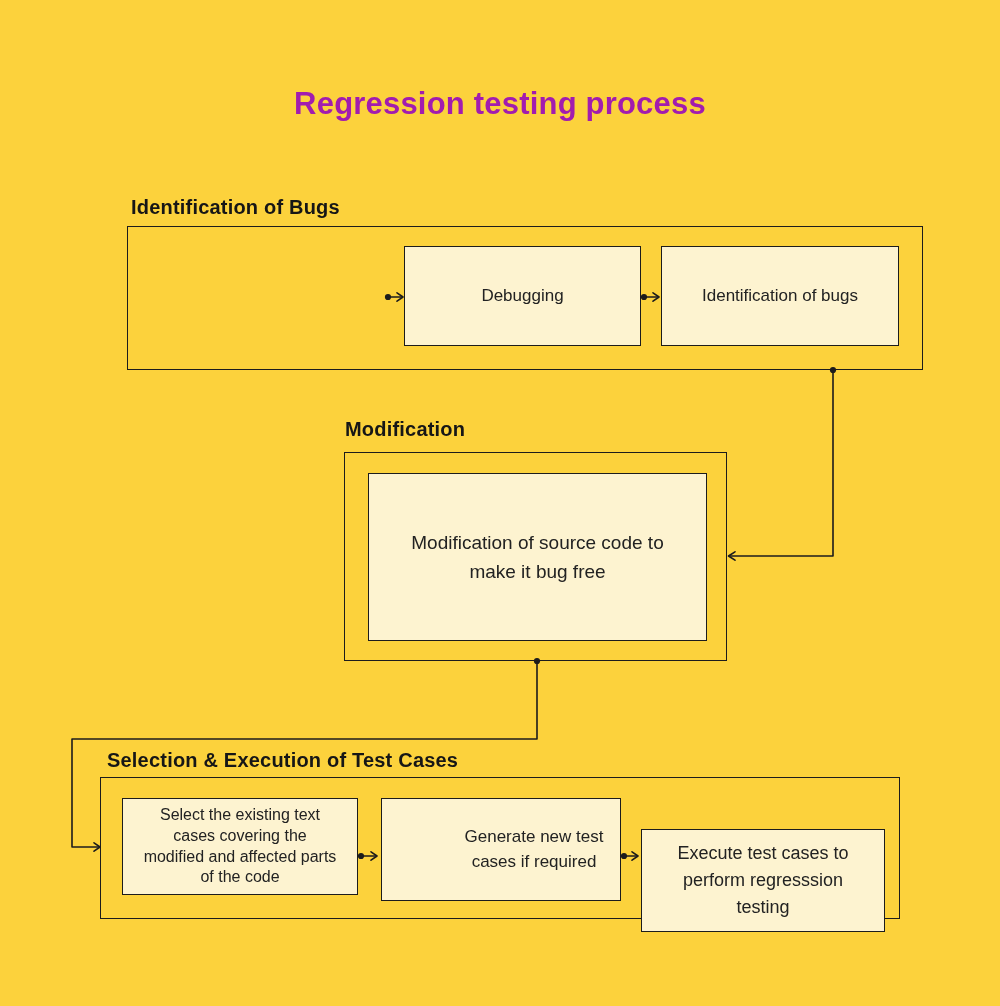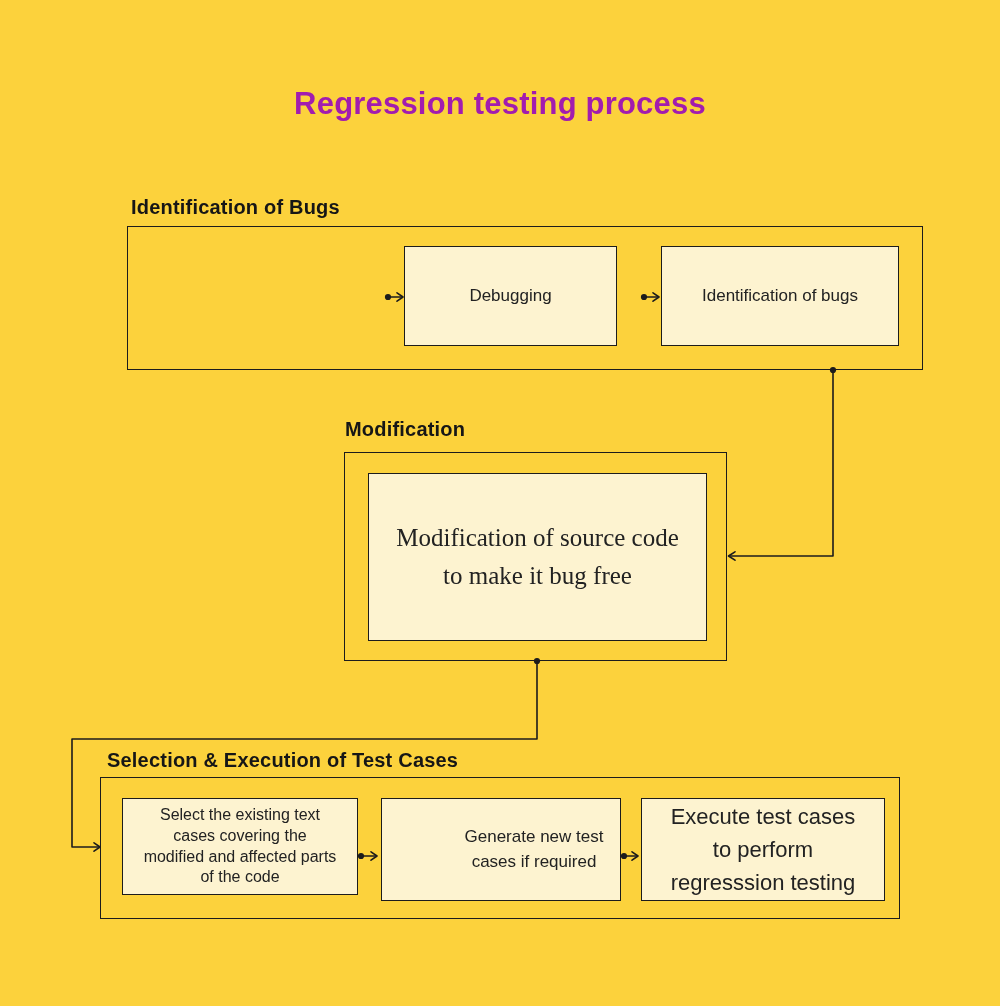--- a/index.html
+++ b/index.html
@@ -23,40 +23,40 @@
   .fbox{
     position:absolute;background:var(--boxfill,#FDF3D0);
     border:1.4px solid #1c1c1c;box-sizing:border-box;
     display:flex;align-items:center;justify-content:center;
     text-align:center;color:var(--txt,#222222);
   }
   .fbox span{display:inline-block;}
   
   .s1box{font-size:17px;line-height:1.5;}
   .s1b3 span{max-width:160px;}
-  .s2box{font-size:25px;line-height:1.53;font-family:Liberation Serif, serif;}
+  .s2box{font-size:19px;line-height:1.53;}
   .s2b1 span{max-width:300px;}
   .s3b1{font-size:16px;line-height:1.3;}
   .s3b1 span{max-width:198px;}
   .s3b2{font-size:17px;line-height:1.47;}
   .s3b2 span{max-width:172px;}
-  .s3b3{font-size:22px;line-height:1.5;}
+  .s3b3{font-size:18px;line-height:1.5;margin-top:31px;}
   .s3b3 span{max-width:192px;}
   #connector-layer{position:absolute;left:0;top:0;pointer-events:none;}
 </style>
 </head>
 <body>
 
 <div id="canvas" style="--bg: #FCD23C; --boxfill: #FDF3D0; --txt: #222222;">
 
   <div class="title">Regression testing process</div>
 
   <div class="heading" style="left:131px;top:196px;">Identification of Bugs</div>
   <div class="container" style="left:127px;top:226px;width:796px;height:144px;"></div>
-  <div class="fbox s1box" style="left:404px;top:246px;width:213px;height:100px;">
+  <div class="fbox s1box" style="left:404px;top:246px;width:237px;height:100px;">
     <span>Debugging</span>
   </div>
   <div class="fbox s1box s1b3" style="left:661px;top:246px;width:238px;height:100px;">
     <span>Identification of bugs</span>
   </div>
 
   <div class="heading" style="left:345px;top:418px;">Modification</div>
   <div class="container" style="left:344px;top:452px;width:383px;height:209px;"></div>
   <div class="fbox s2box s2b1" style="left:368px;top:473px;width:339px;height:168px;">
     <span>Modification of source code to make it bug free</span>

